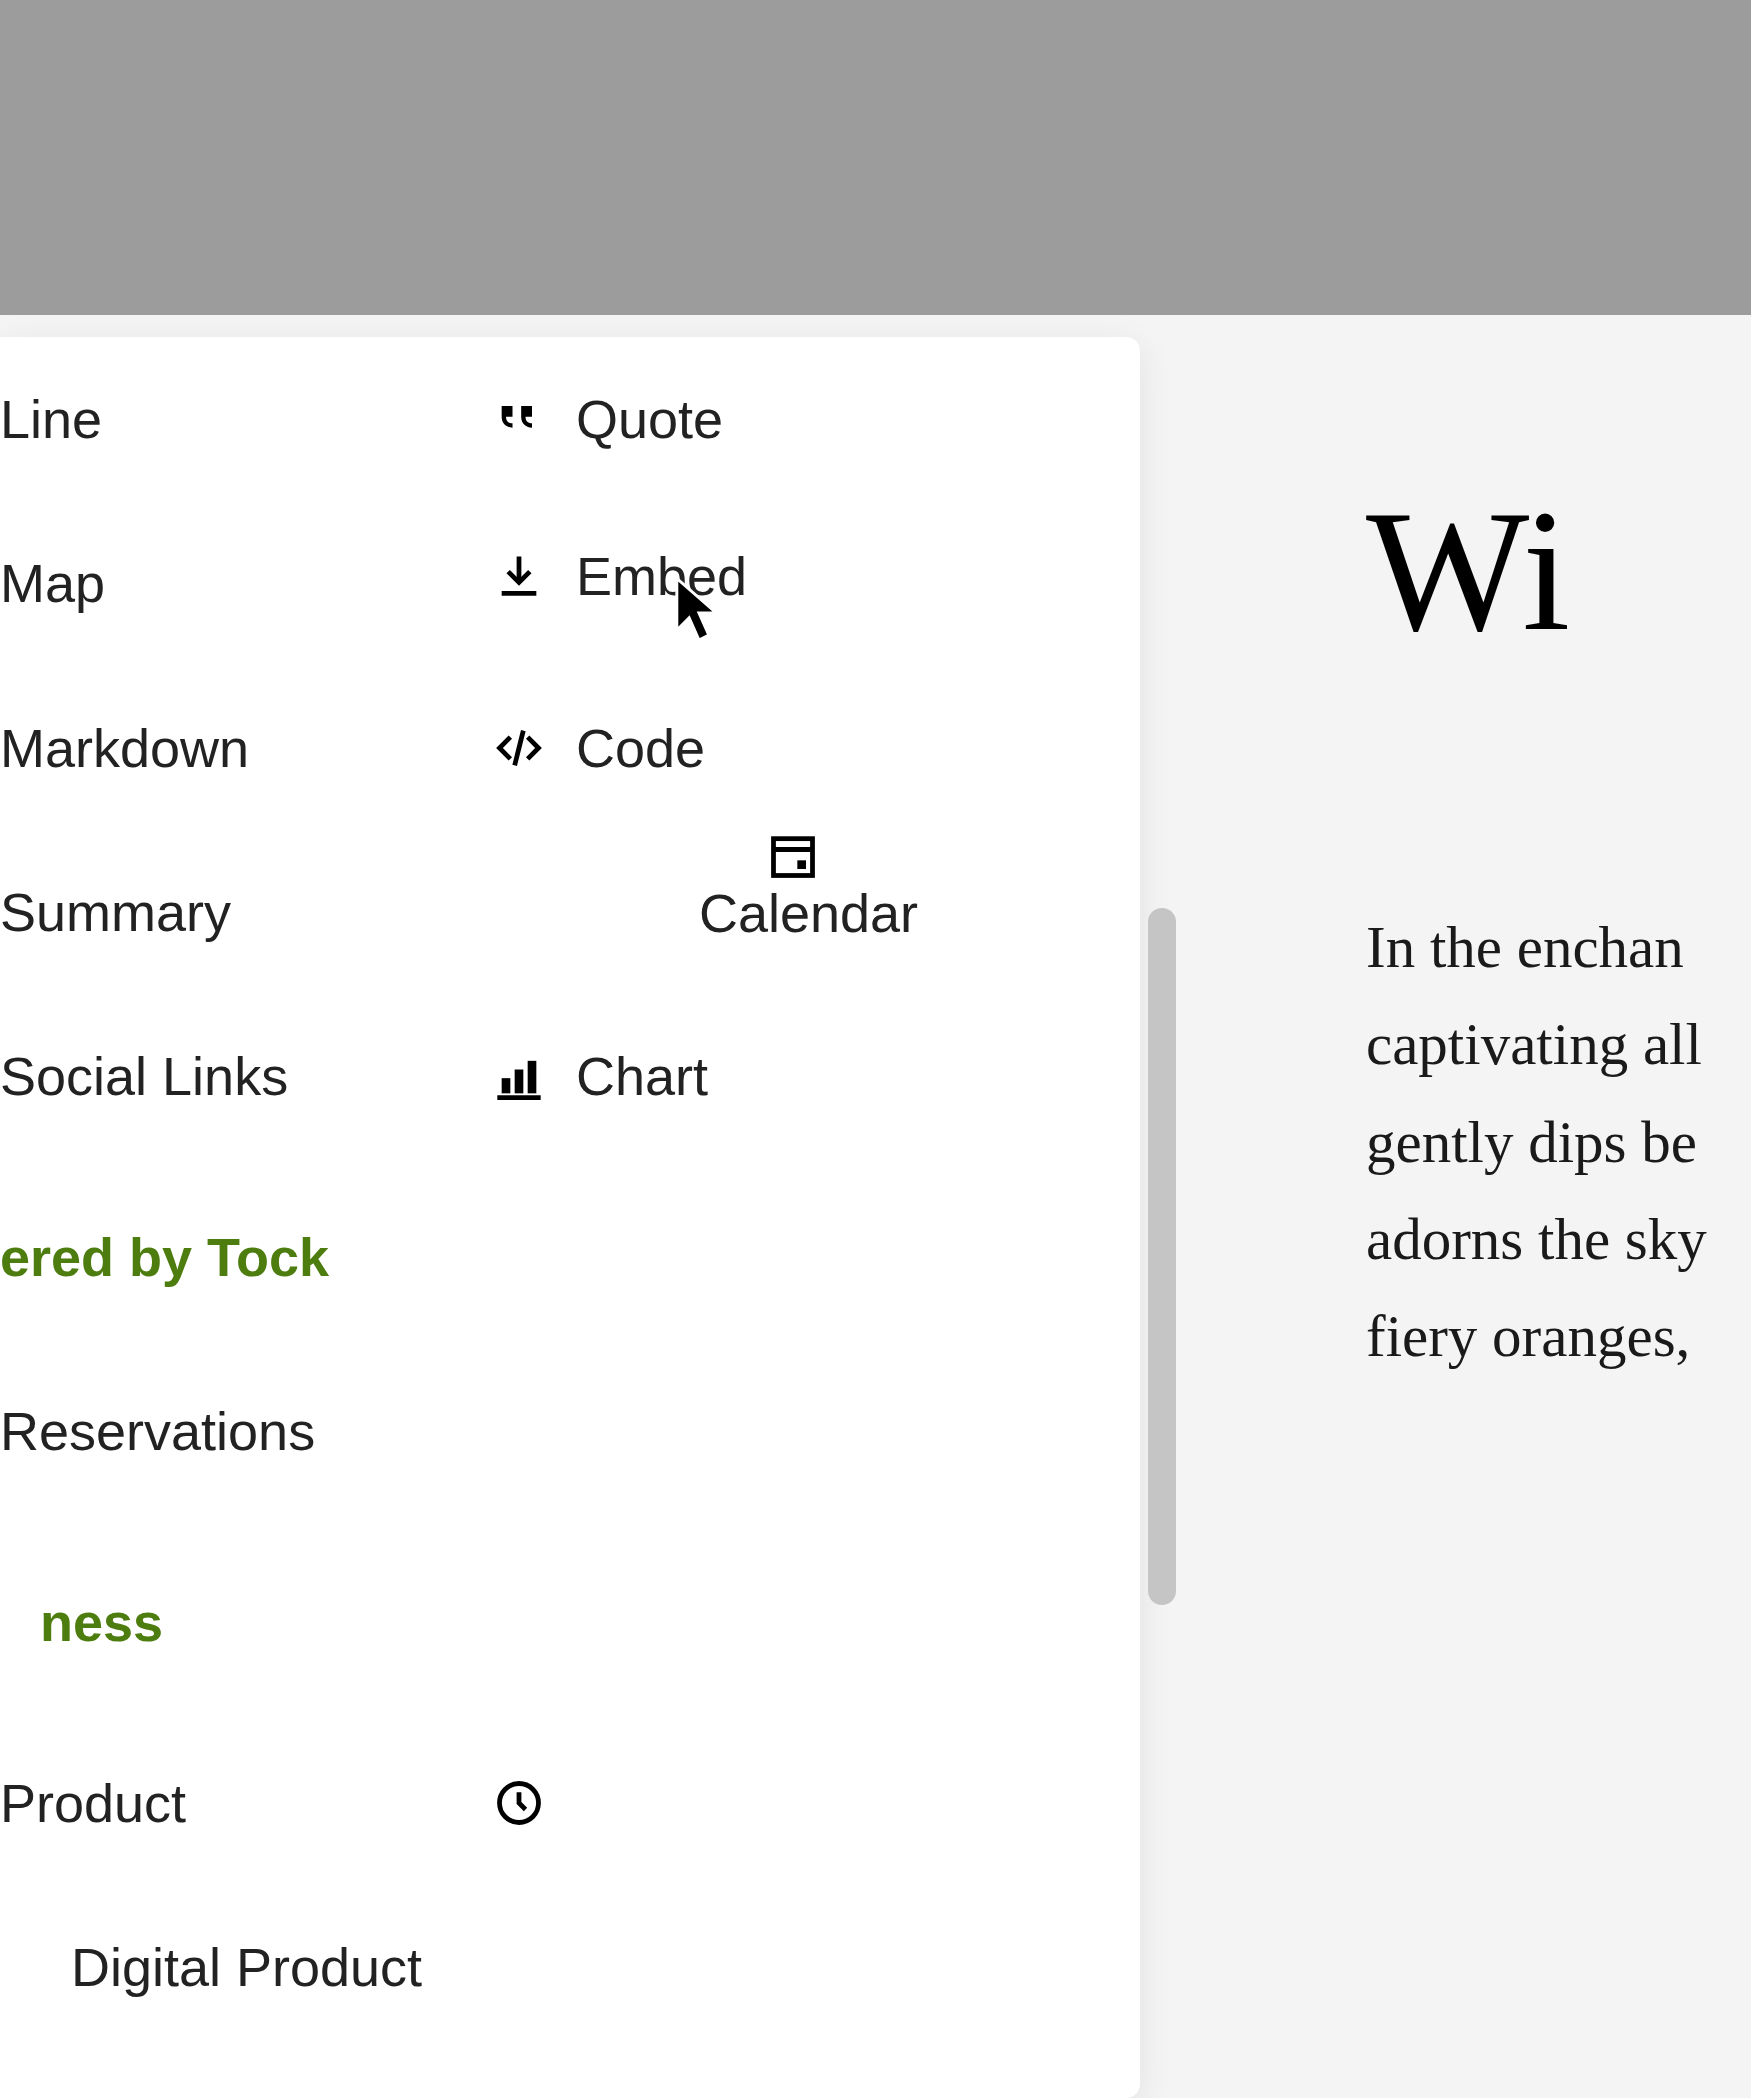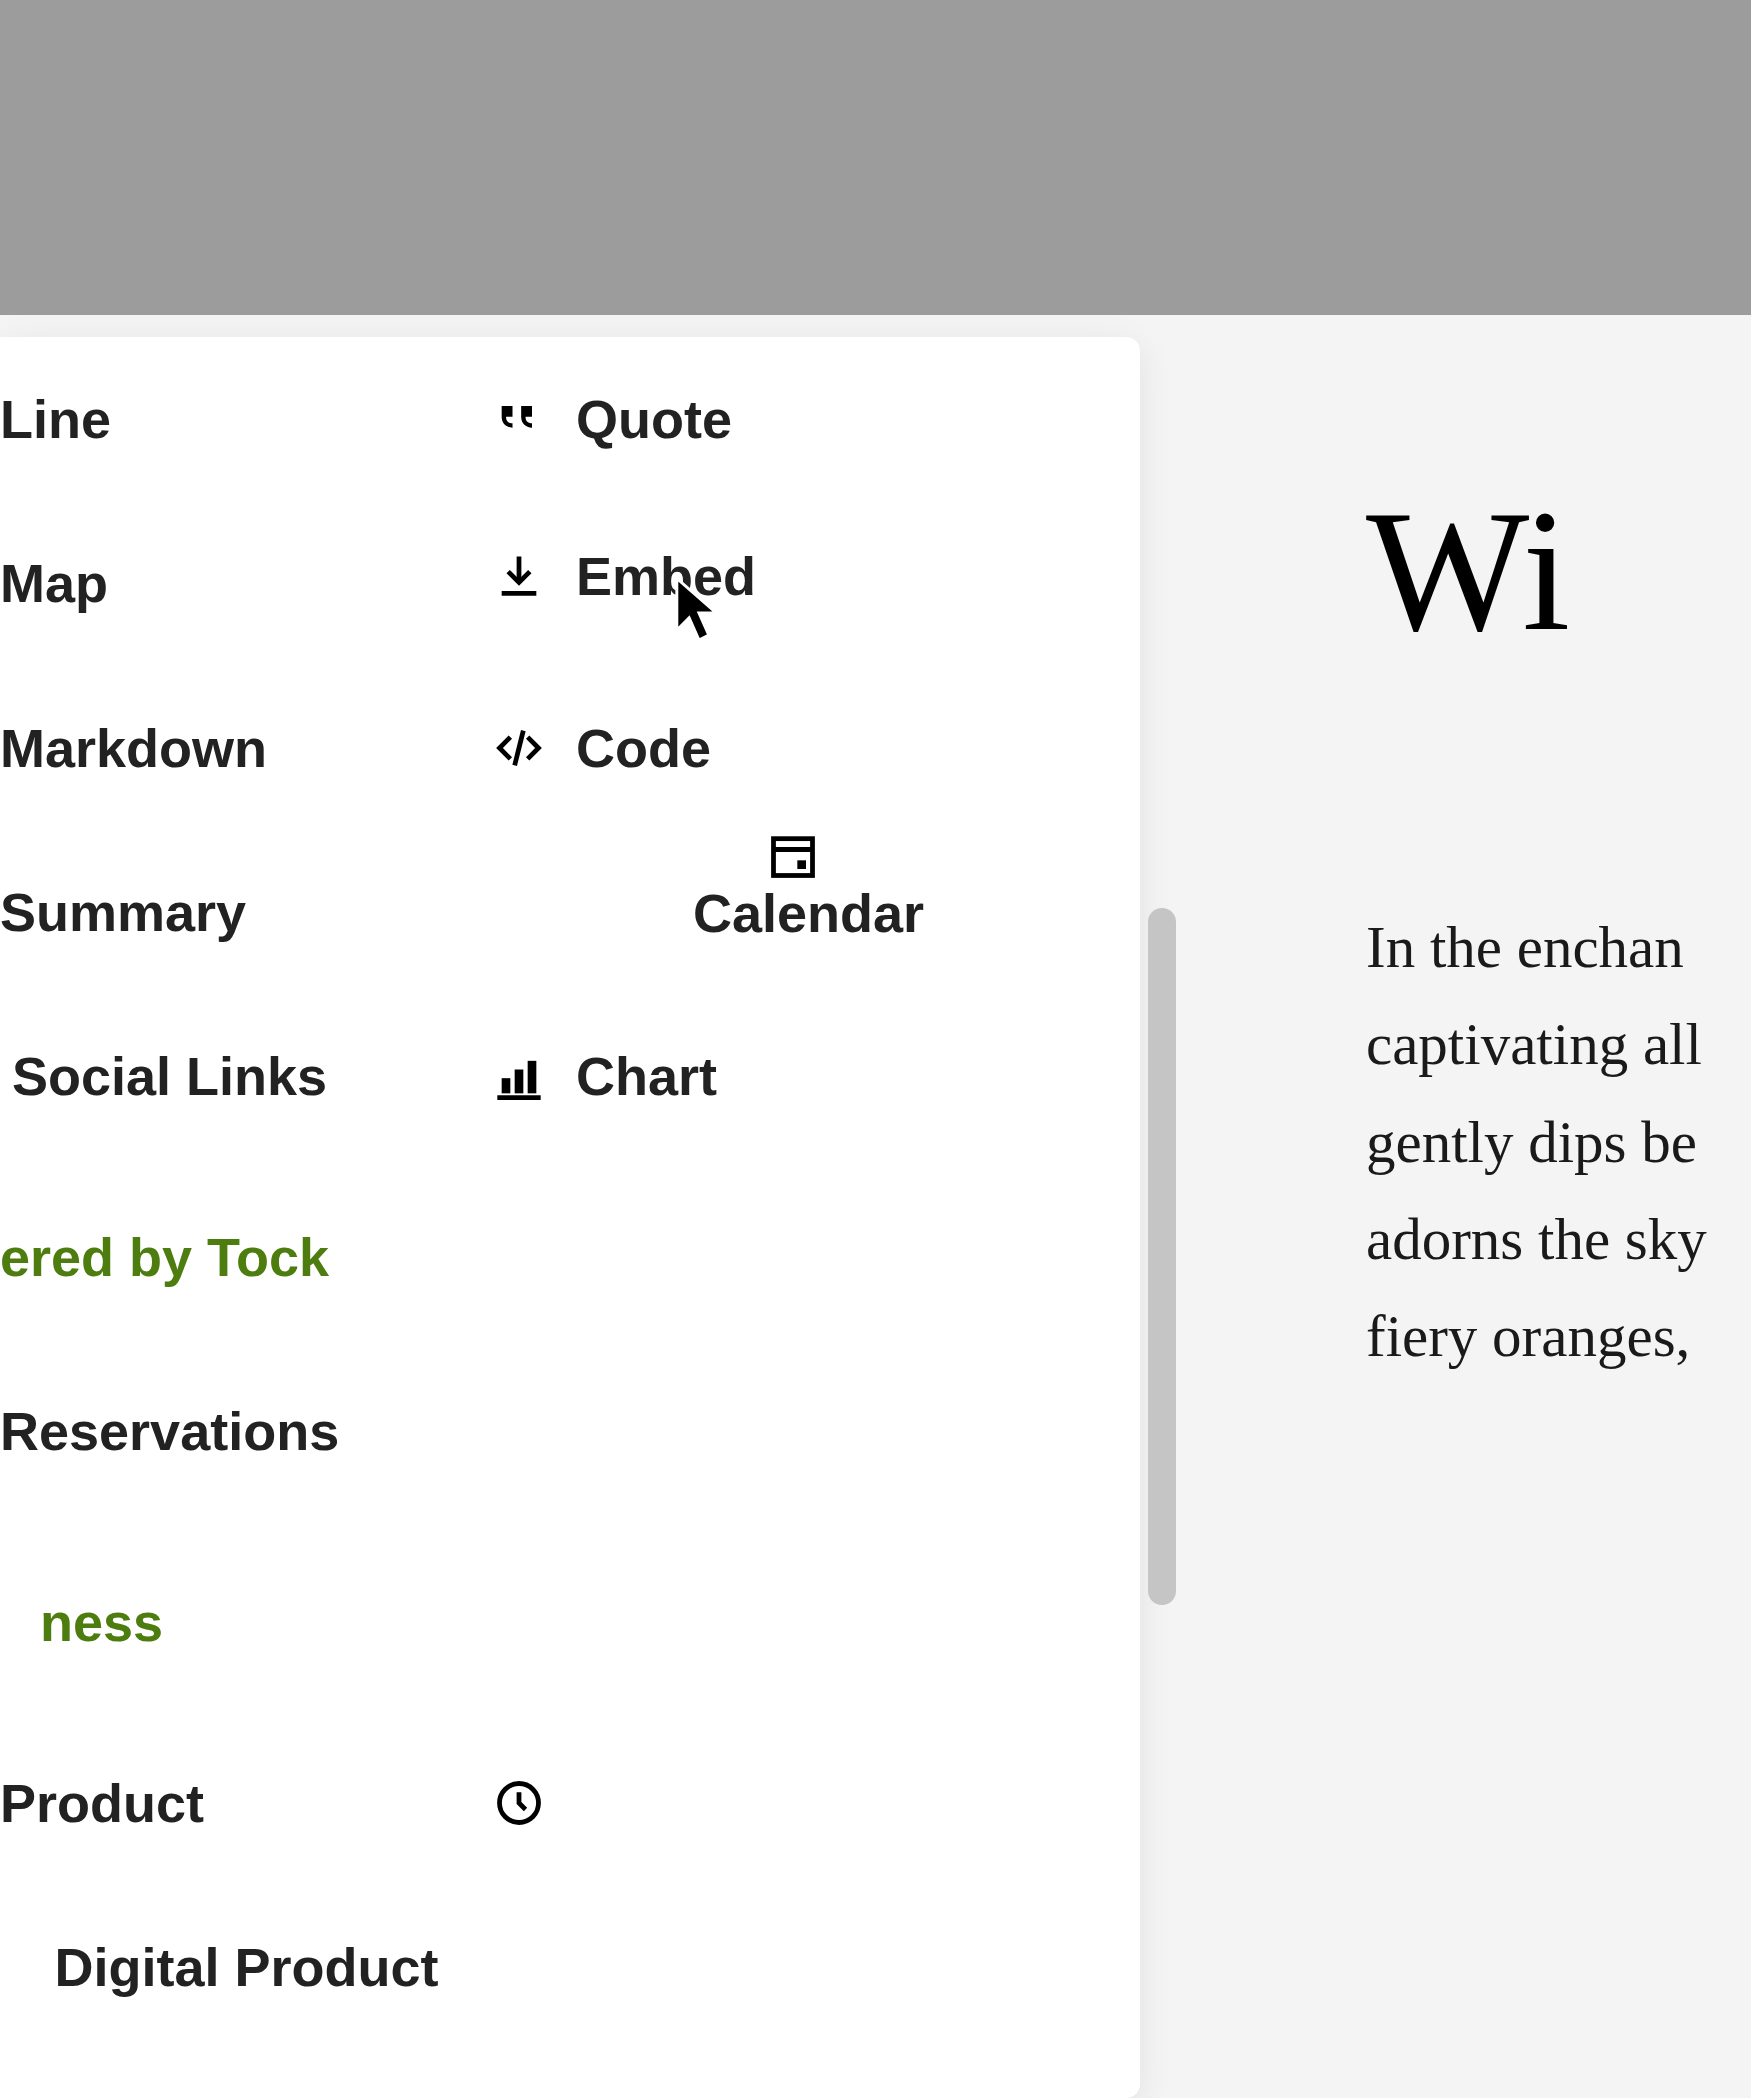--- a/index.html
+++ b/index.html
@@ -9,21 +9,21 @@
   .content-bg { position: absolute; left: 0; top: 315px; width: 1752px; height: 1784px; background: #f4f4f4; }
 
   
   .menu-panel { position: absolute; left: 0; top: 337px; width: 1140px; height: 1761px; background: #ffffff; border-radius: 0 14px 14px 0; box-shadow: 0 8.6px 35px rgba(0,0,0,0.08); }
   
   .col-left  { position: absolute; left: 0;   top: 0; width: 493px; }
   .col-right { position: absolute; left: 493px; top: 0; width: 631px; }
 
   .row { position: absolute; left: 0; right: 0; display: flex; align-items: center; height: 164px; }
   .row .icon { width: 52px; height: 52px; margin-left: 0; margin-right: 31px; display: flex; align-items: center; justify-content: center; }
-  .row .label { font-size: 54px; font-weight: 700; color: #222; white-space: nowrap; }
+  .row .label { font-size: 54px; font-weight: 400; color: #222; white-space: nowrap; }
   .col-left .row .label { margin-left: 0; }
   .section-heading { position: absolute; left: 0; font-size: 54px; font-weight: 700; color: #4d7c0f; white-space: nowrap; }
 
   
   .article { position: absolute; left: 1366px; top: 484px; width: 865px; }
   .article-title { font-family: "Times New Roman", Times, serif; font-size: 173px; font-weight: 400; color: #000; line-height: 1; margin-bottom: 242px; white-space: nowrap; }
   .article-body { font-family: "Times New Roman", Times, serif; font-size: 59px; font-weight: 400; color: #1a1a1a; line-height: 1.65; white-space: nowrap; }
 
   
   .scrollbar-track { position: absolute; left: 1148px; top: 337px; width: 28px; height: 1761px; }
@@ -51,21 +51,21 @@
       </div>
       <div class="row" style="top:164px;">
         <span class="label">Map</span>
       </div>
       <div class="row" style="top:329px;">
         <span class="label">Markdown</span>
       </div>
       <div class="row" style="top:493px;">
         <span class="label">Summary</span>
       </div>
-      <div class="row" style="top:657px;padding-left:12px;">
+      <div class="row" style="top:657px;">
         <span class="label">Social Links</span>
       </div>
 
       <span class="section-heading" style="top:889px;">ered by Tock</span>
       <div class="row" style="top:1012px;">
         <span class="label">Reservations</span>
       </div>
 
       <span class="section-heading" style="top:1254px;padding-left:40px;">ness</span>
       <div class="row" style="top:1384px;">

